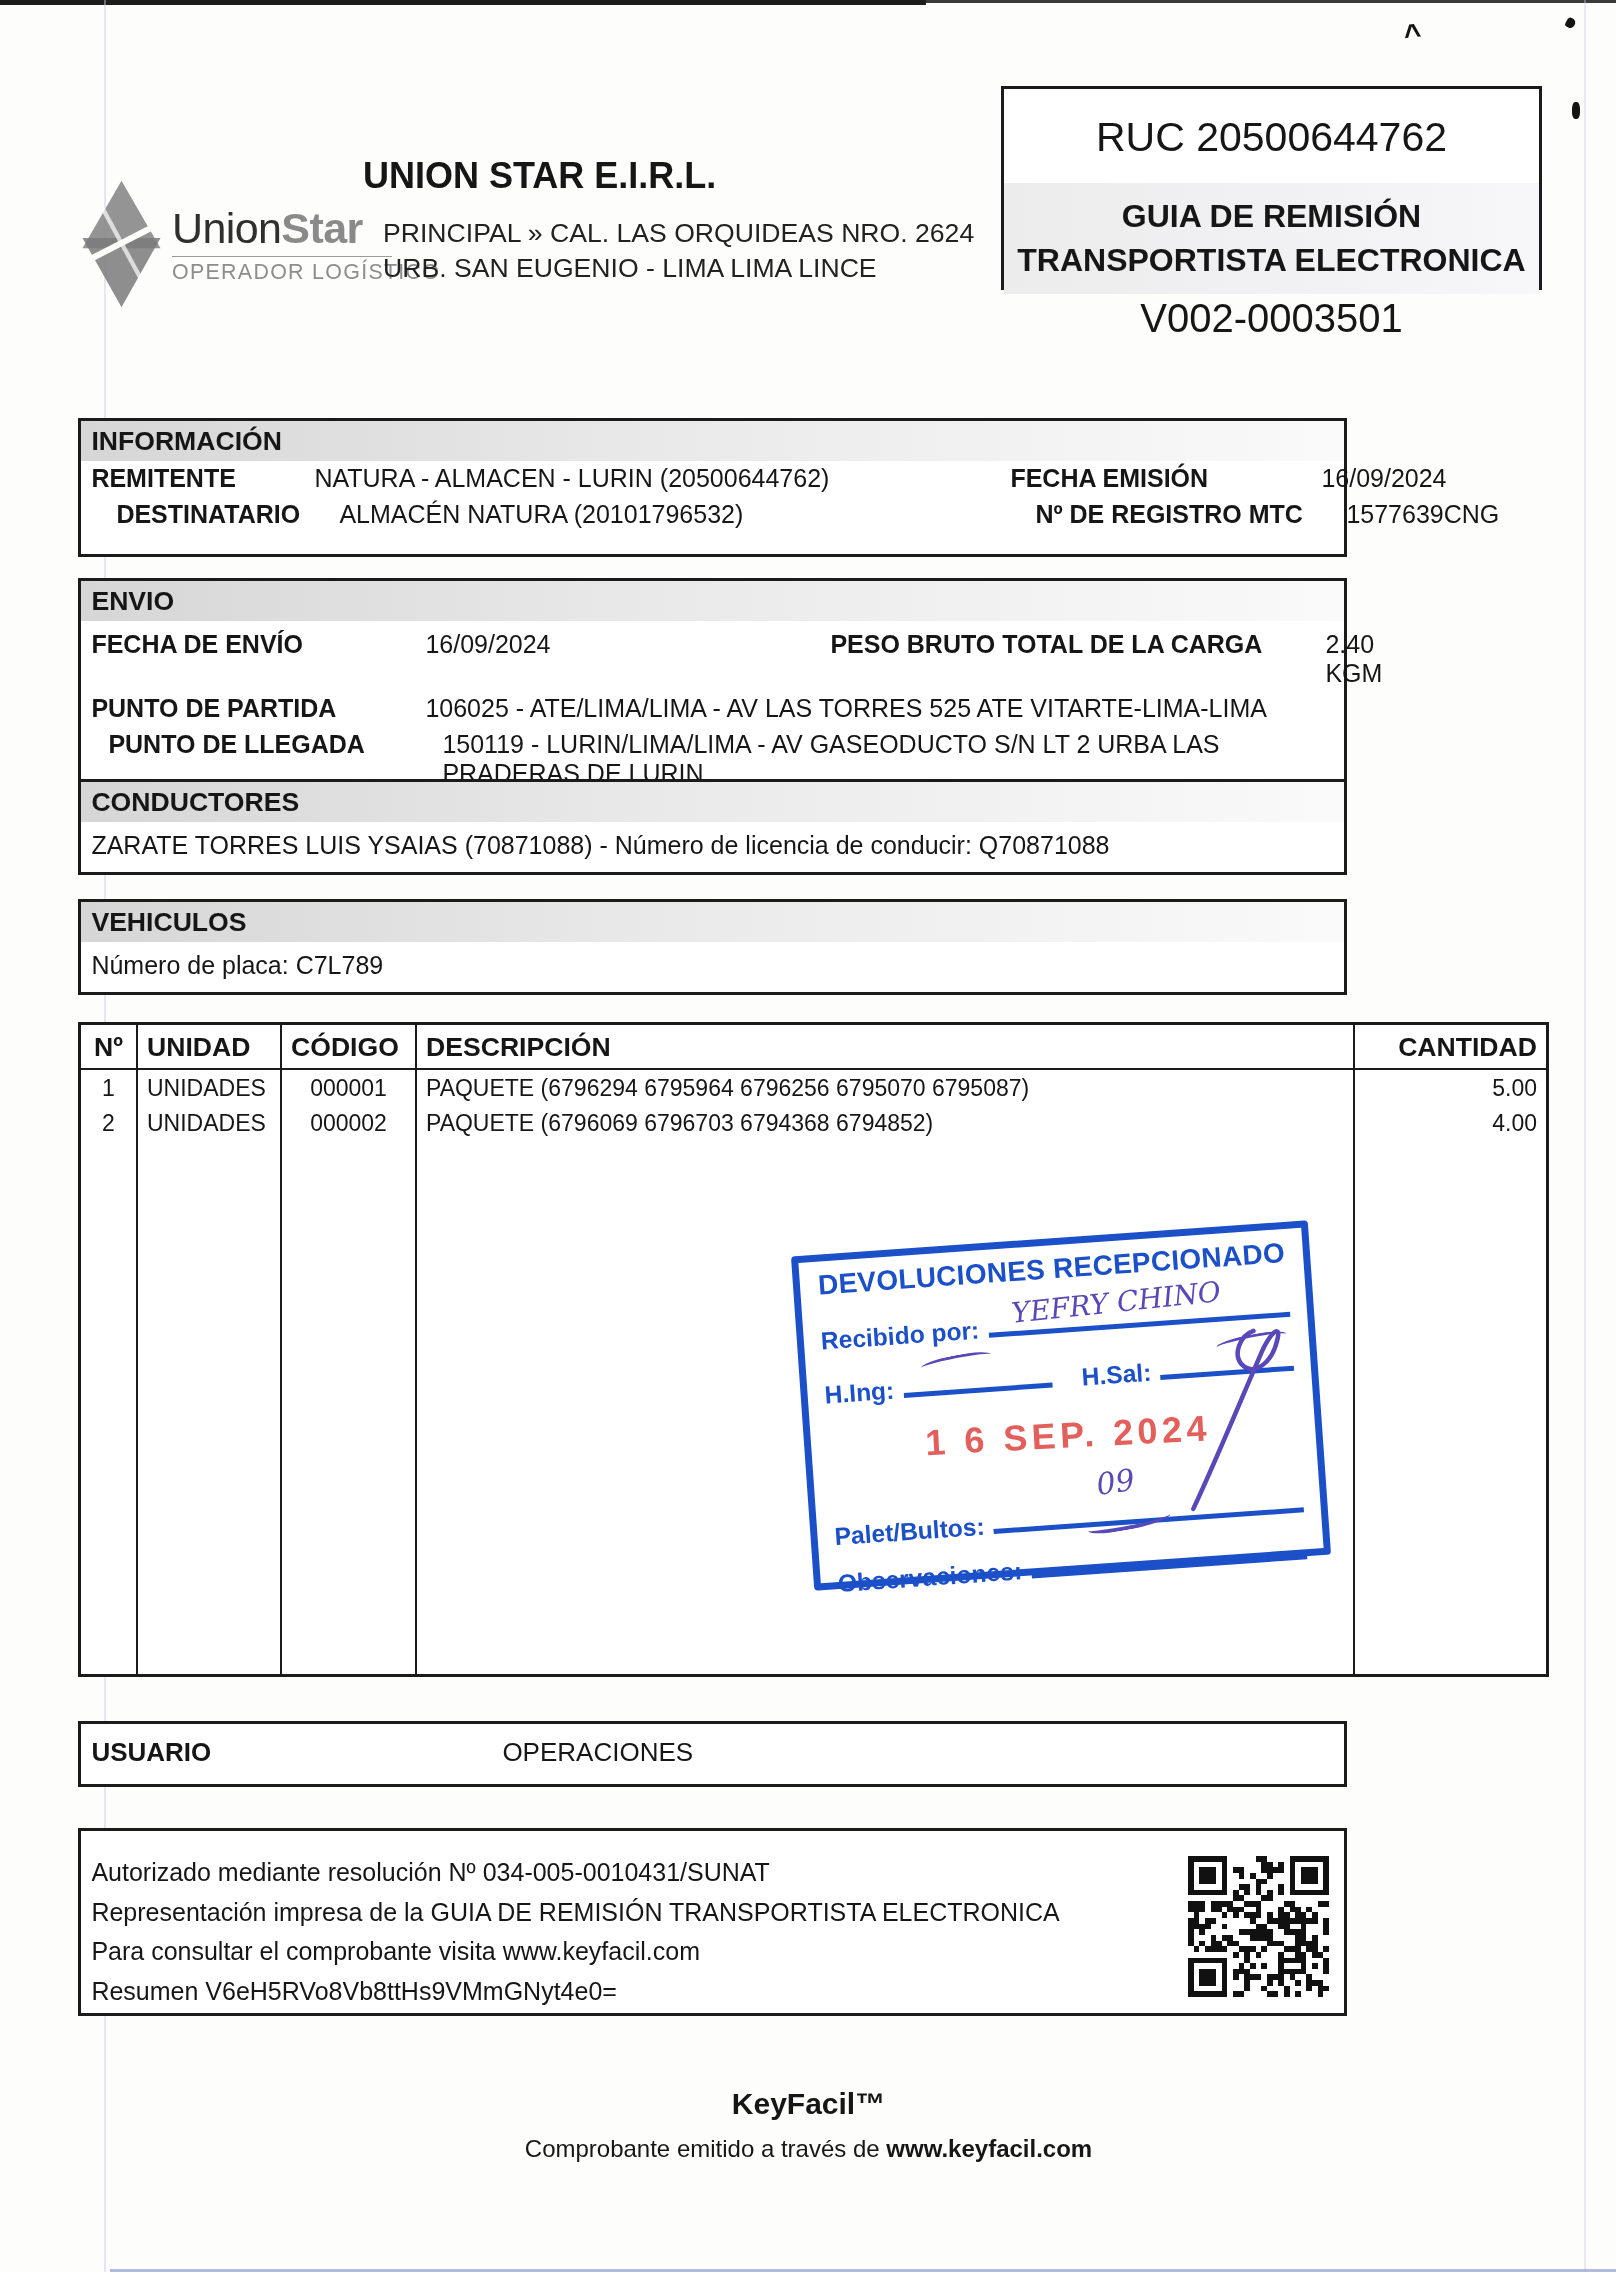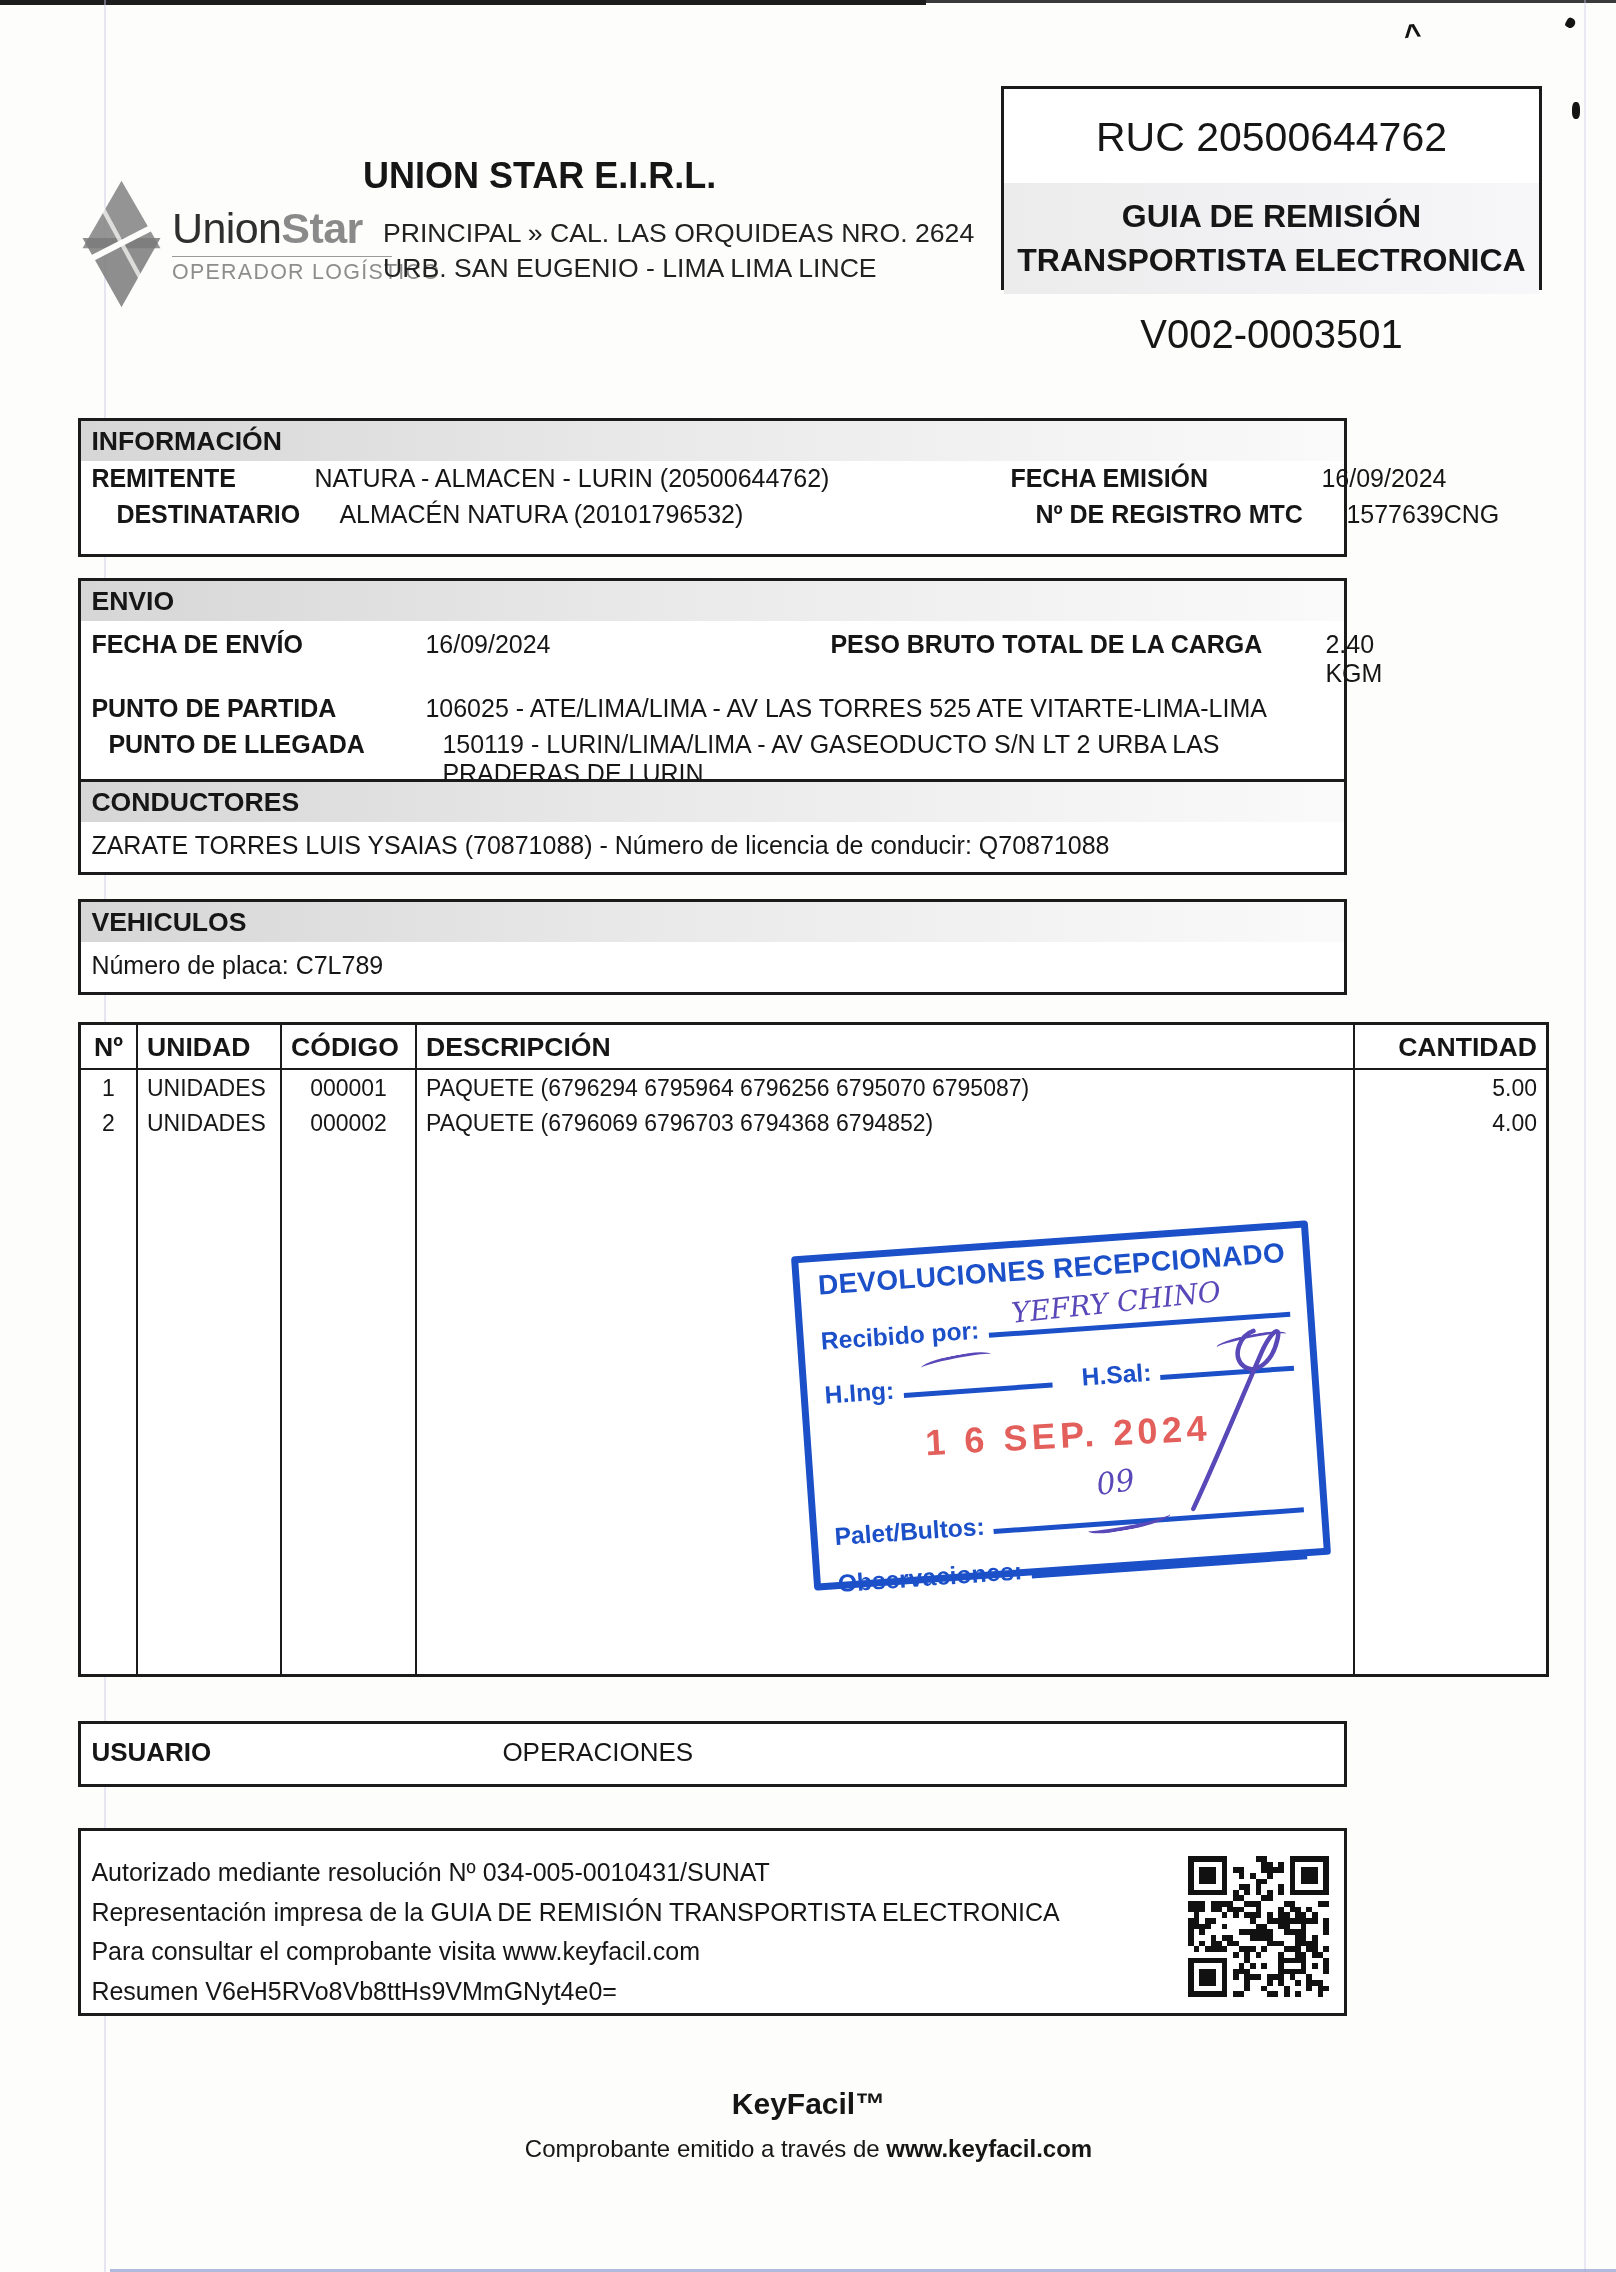--- a/index.html
+++ b/index.html
@@ -31,21 +31,21 @@
   .company { position:absolute; left:363px; top:155px; width:622px; }
   .company-name { font-size:36px; font-weight:bold; letter-spacing:0; }
   .company-addr { margin-top:19.4px; font-size:26.6px; line-height:1.32; color:#222;margin-left:20px; }
 
   .ruc-box { position:absolute; left:1001px; top:86px; width:541px; height:204px;
     border:3.9px solid #1b1b1b; background:#fff; box-sizing:border-box; }
   .ruc-num { text-align:center; font-size:41px; margin-top:24.6px; letter-spacing:0; }
   .doc-band { margin-top:22px; padding:11.7px 3.9px; text-align:center;
     background:linear-gradient(90deg,#ececec 0%,#f2f1f4 60%,#f7f6f8 100%);
     font-weight:bold; font-size:32px; line-height:1.38; }
-  .doc-num { text-align:center; font-size:40px; margin-top:18px; }
+  .doc-num { text-align:center; font-size:40px; margin-top:2px; }
 
   
   .sec { position:absolute; left:78px; width:1269px; border:3.9px solid #1b1b1b;
     background:#fff; box-sizing:border-box; }
   .sec-header { background:linear-gradient(90deg,#d6d6d6 0%,#e9e9e9 45%,#fafafa 100%);
     font-weight:bold; font-size:26.6px; padding:5.2px 10.4px 3.9px 10.4px; }
   .row { display:grid; align-items:baseline; padding:3.2px 10.4px; font-size:25px; }
   .lbl { font-weight:bold; }
 
   .sec-info { top:418px; }

